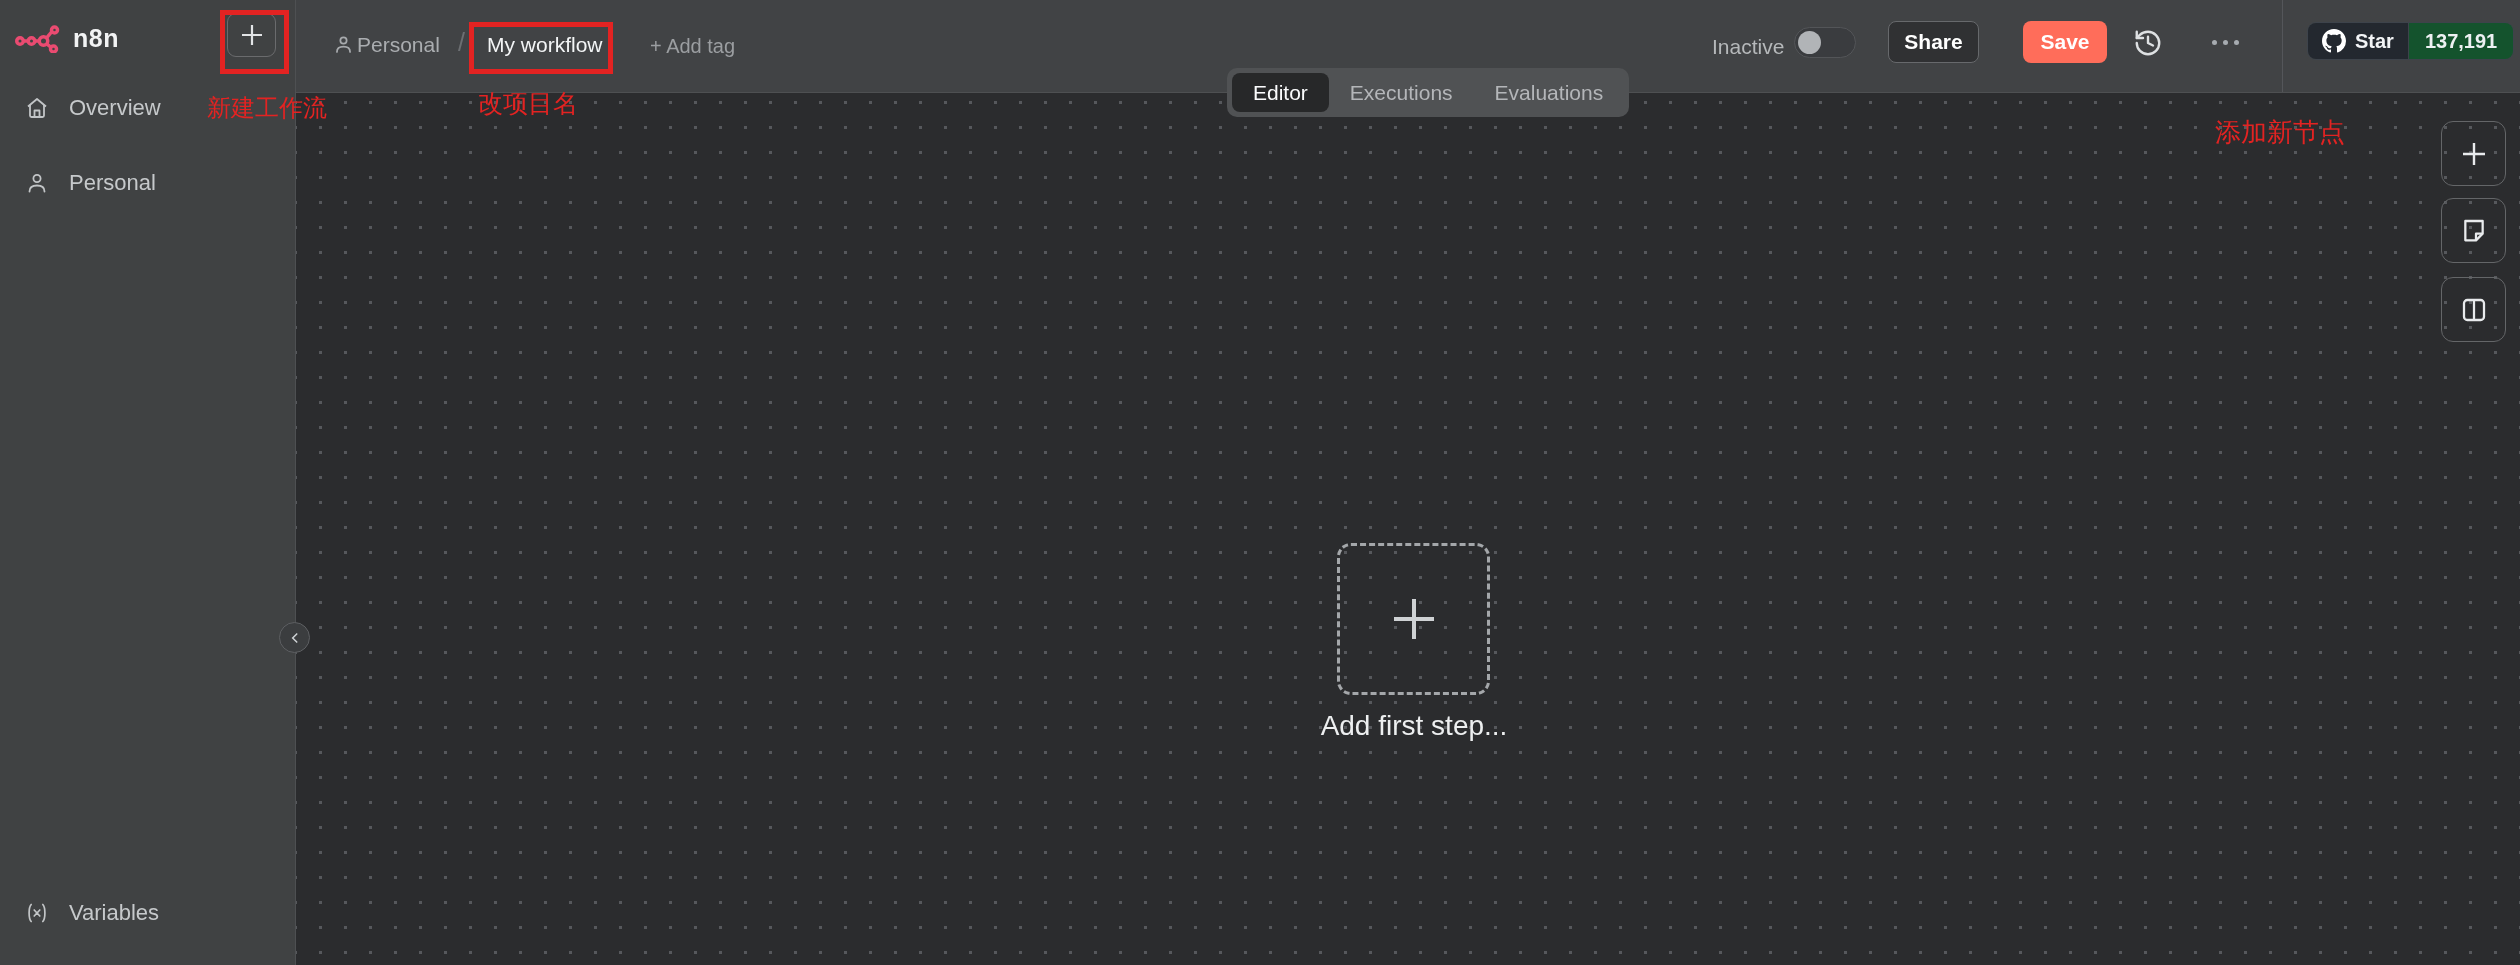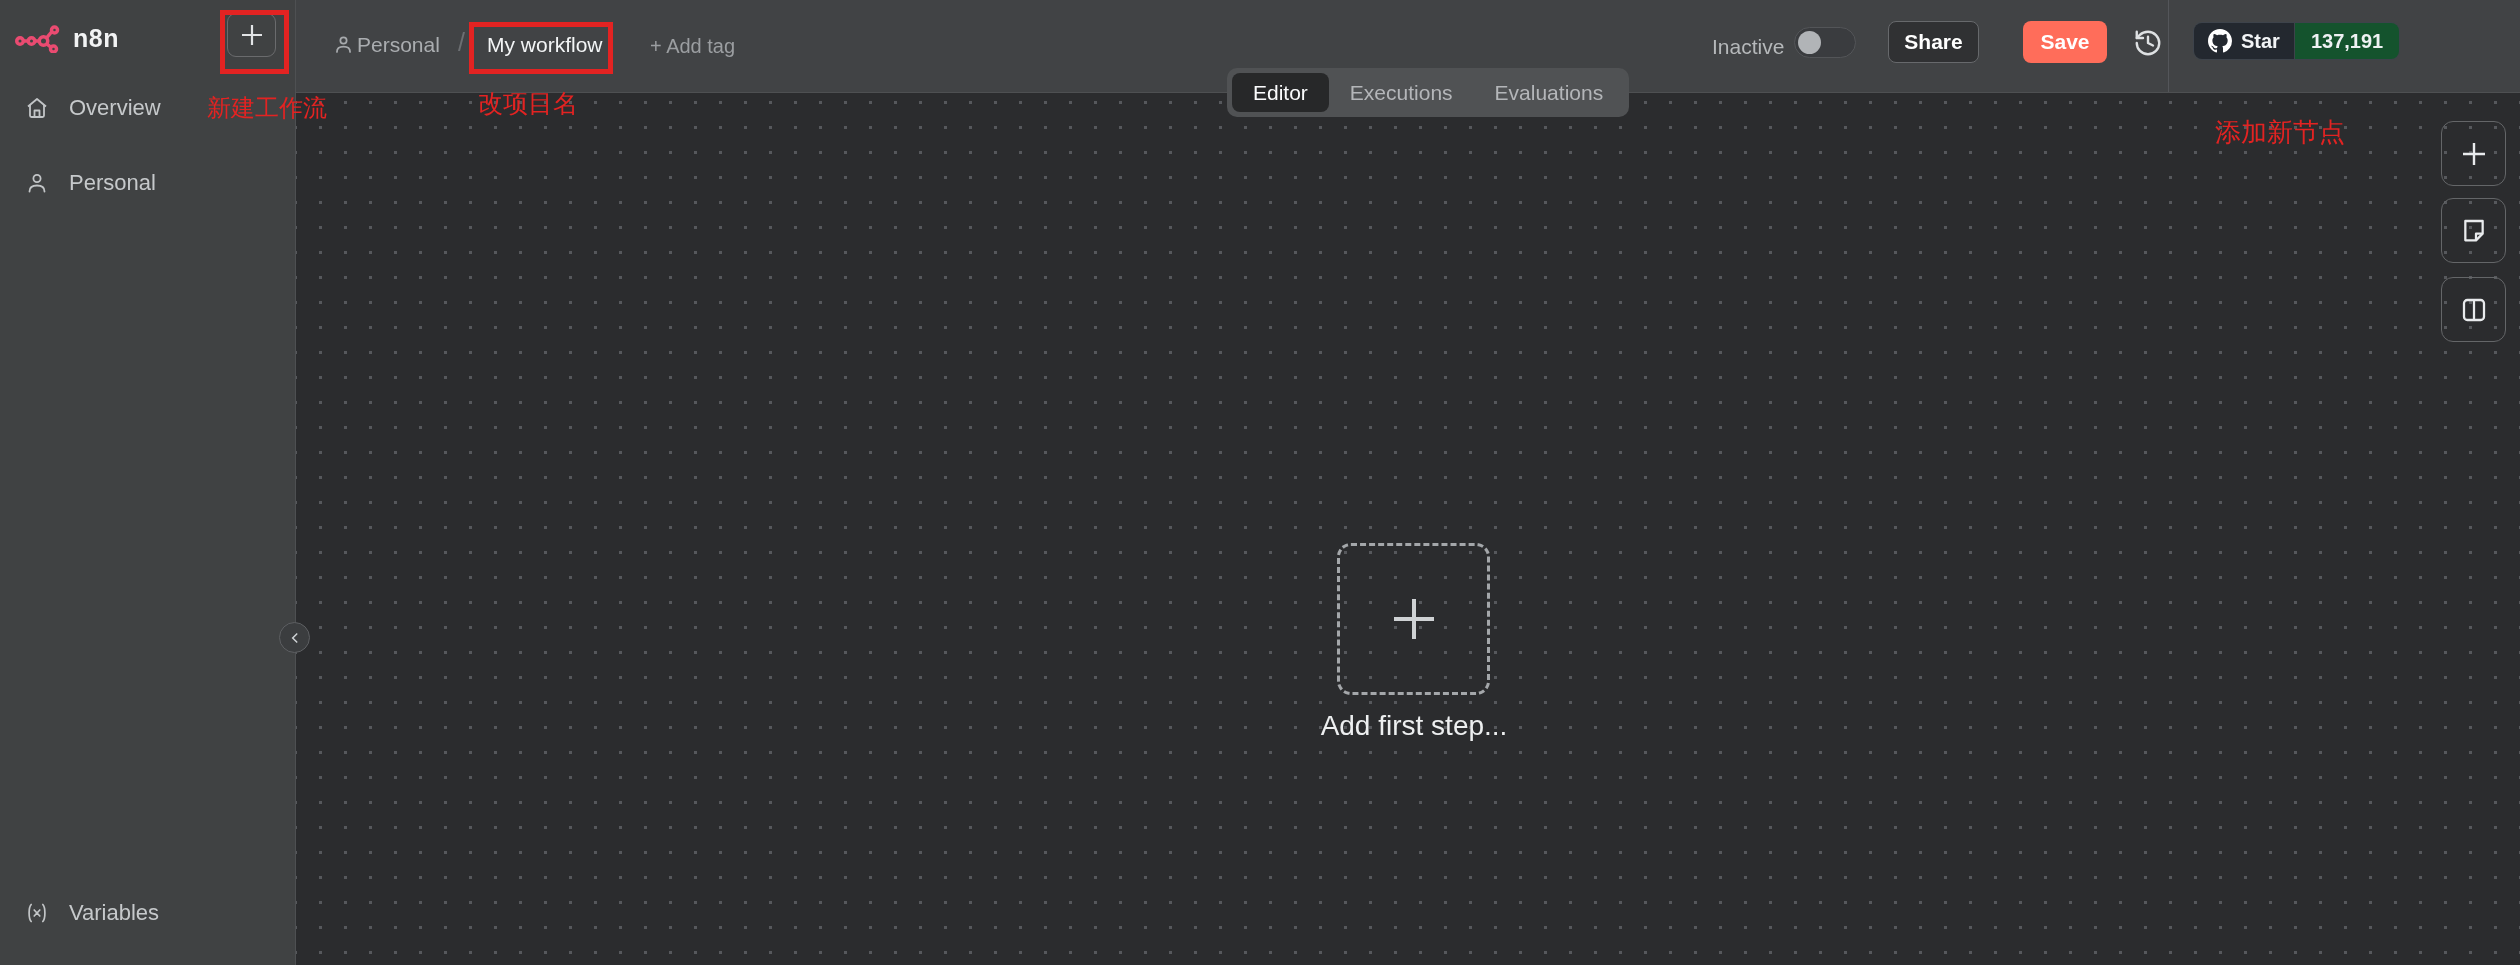--- a/index.html
+++ b/index.html
@@ -45,21 +45,21 @@
   .btn { position:absolute; top:21px; height:42px; border-radius:8px; font-size:21px;
          font-weight:600; color:#fff; display:flex; align-items:center; justify-content:center;
          cursor:pointer; }
   .btn-share { left:1592px; width:91px; background:#303133; border:1px solid #67696c; }
   .btn-save  { left:1727px; width:84px; background:#ff6d5a; }
   .history-btn { position:absolute; left:1837px; top:28px; width:30px; height:30px;
                  color:#dee1e3; cursor:pointer; }
   .more-btn { position:absolute; left:1916px; top:40px; display:flex; gap:6px; cursor:pointer; }
   .more-btn i { width:5px; height:5px; border-radius:50%; background:#a6abb0; }
 
-  .gh-section { position:absolute; left:1872px; top:0; width:206px; height:92px;
+  .gh-section { position:absolute; left:1986px; top:0; width:206px; height:92px;
                 border-left:1px solid #54565a; }
   .gh-widget { position:absolute; left:24px; top:22px; height:38px; display:flex;
                border:1px solid #3d434b; border-radius:9px; overflow:hidden; cursor:pointer; }
   .gh-star { background:#23282f; display:flex; align-items:center; gap:9px; padding:0 14px;
              color:#f2f4f6; font-size:20px; font-weight:700; }
   .gh-count { background:#14532d; display:flex; align-items:center; padding:0 16px;
               color:#eef1f3; font-size:20px; font-weight:700; border-left:1px solid #3d434b; }
 
   
   .tabs { position:absolute; left:1227px; top:68px; height:49px; background:#505254;

